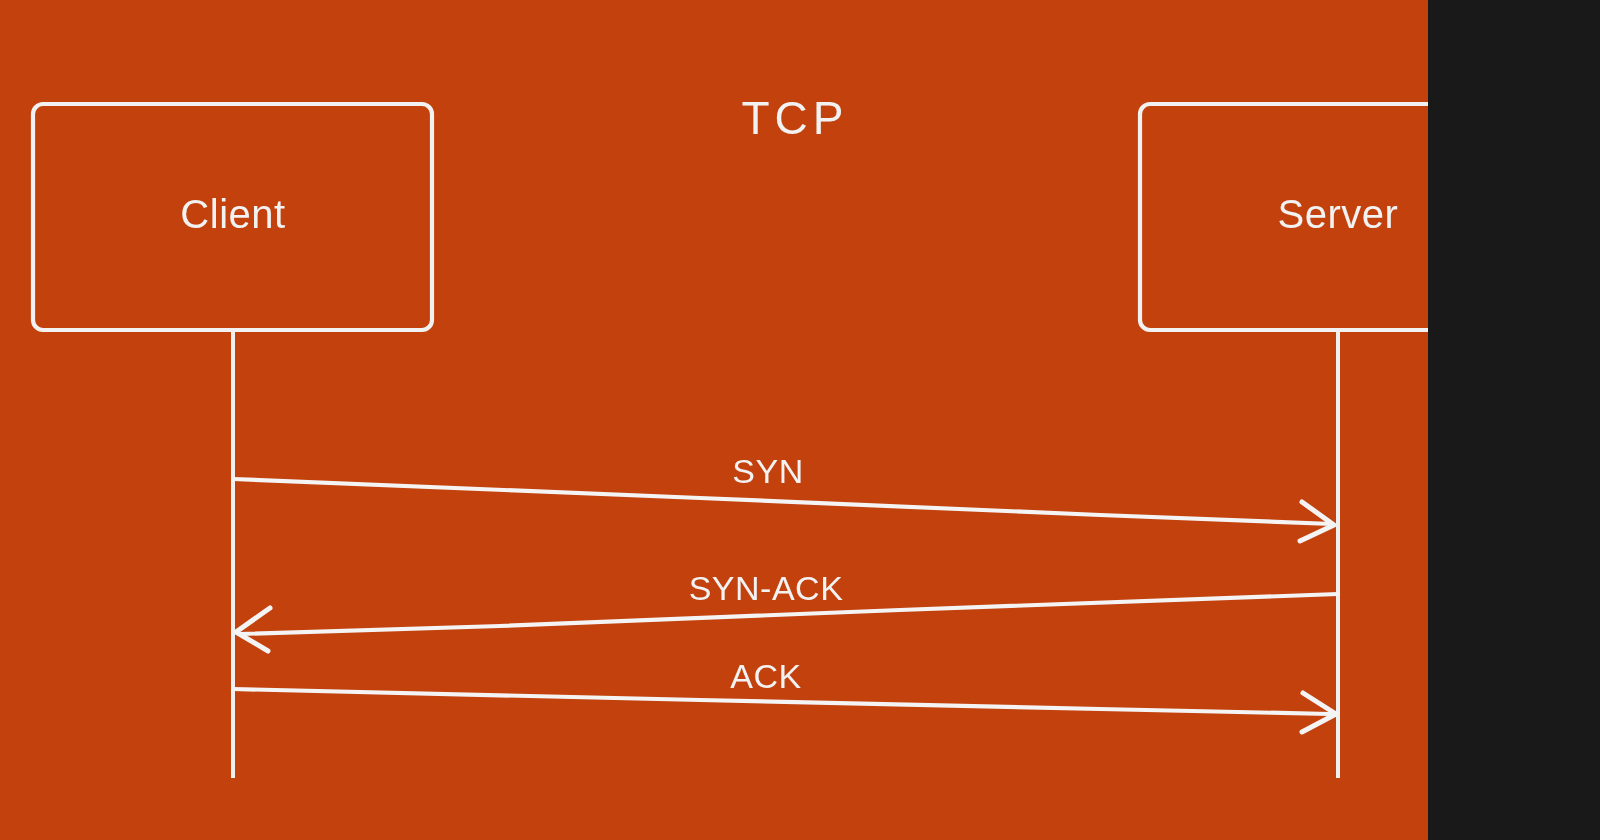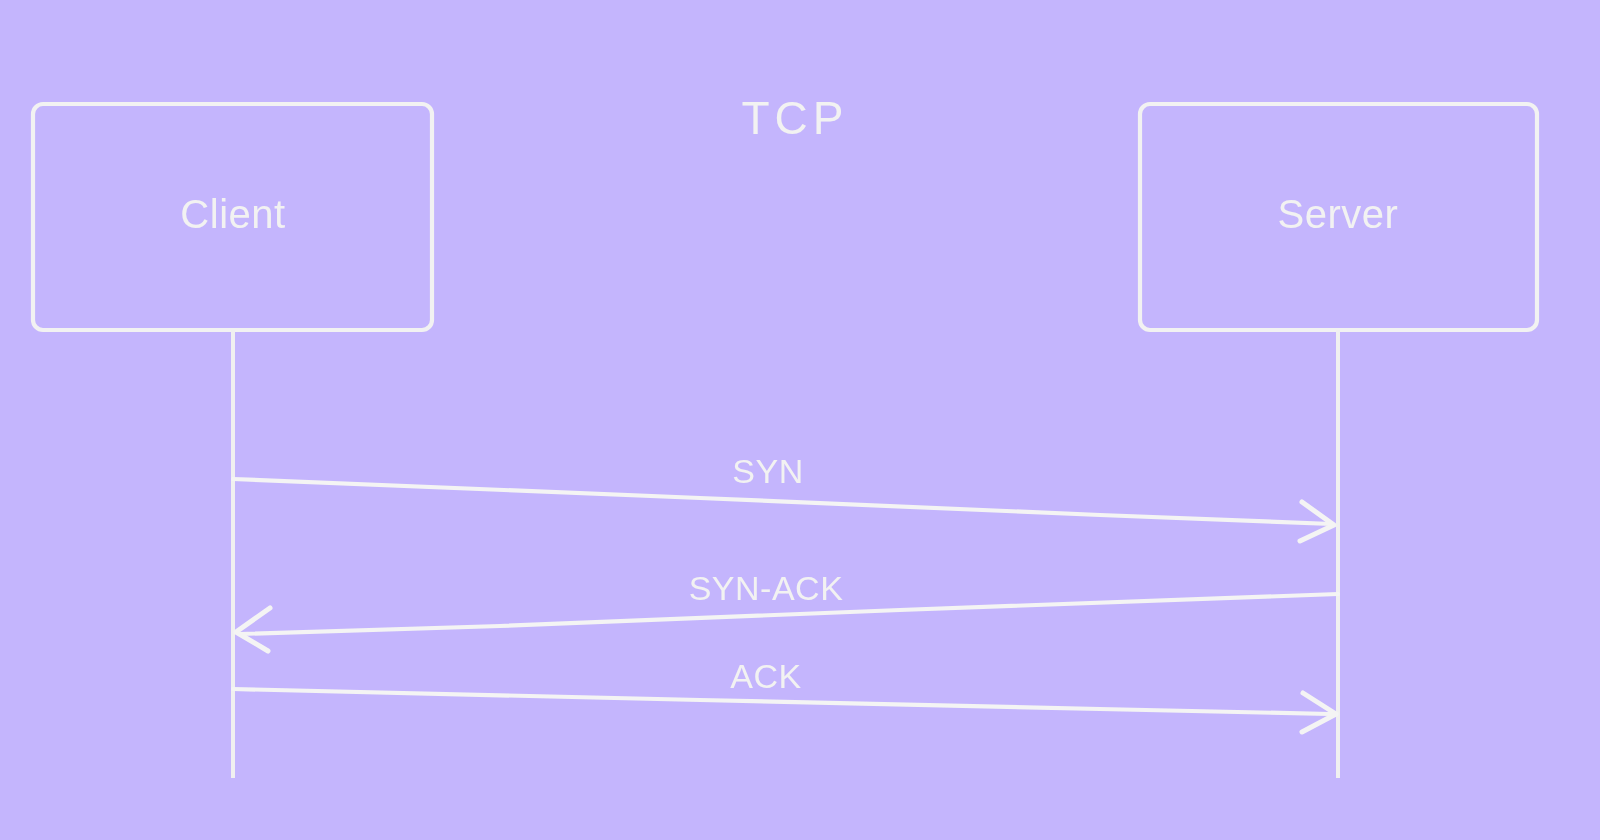--- a/index.html
+++ b/index.html
@@ -2,23 +2,23 @@
 <html><head>
 <meta charset="utf-8">
 <style>
   html, body {
     margin: 0;
     padding: 0;
     background: #191919;
   }
   #stage {
     position: relative;
-    width: 1600px;
+    width: 1428px;
     height: 840px;
-    background: #c4b5fd;
+    background: #c2410c;
     overflow: hidden;
     font-family: "Liberation Sans", sans-serif;
   }
   #diagram {
     position: absolute;
     inset: 0;
     width: 1600px;
     height: 840px;
     display: block;
   }

